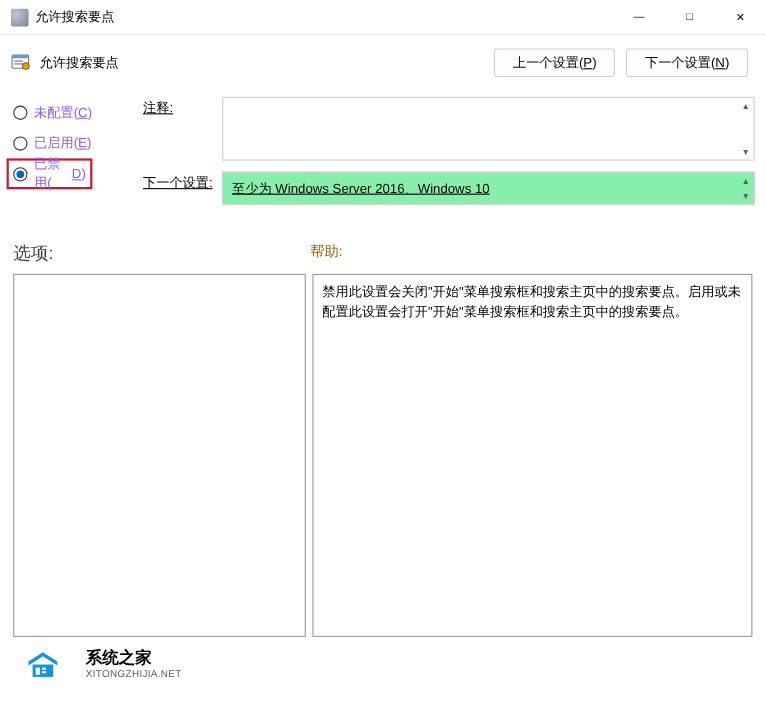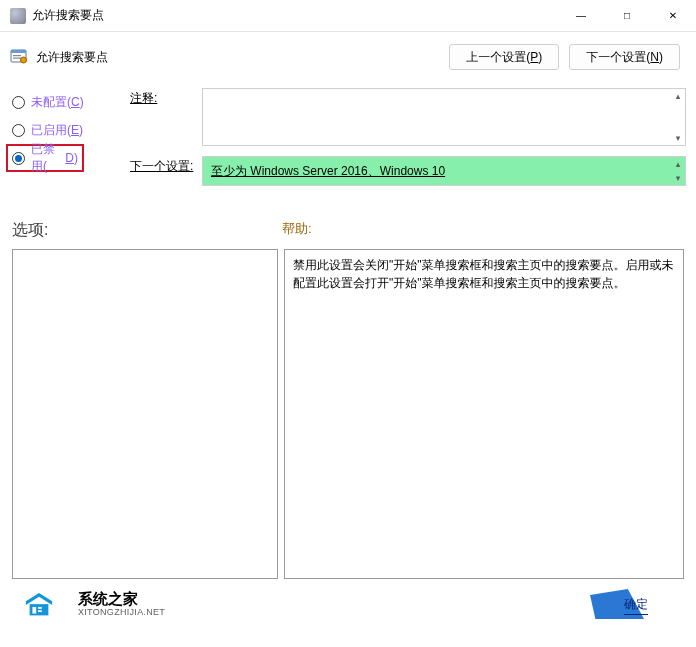--- a/index.html
+++ b/index.html
@@ -275,18 +275,14 @@
           <rect x="9" y="17" width="4" height="7" fill="#fff"></rect>
           <rect x="15" y="17" width="4" height="2" fill="#fff"></rect>
           <rect x="15" y="20.5" width="4" height="2" fill="#fff"></rect>
         </svg>
       </div>
       <div class="brand-text">
         <div class="brand-name">系统之家</div>
         <div class="brand-sub">XITONGZHIJIA.NET</div>
       </div>
     </div>
-    <div class="ok-area">
-      <div class="ok-bg"></div>
-      <div class="ok-label">确定</div>
-    </div>
   </div>
 </div>
 
 </body></html>

